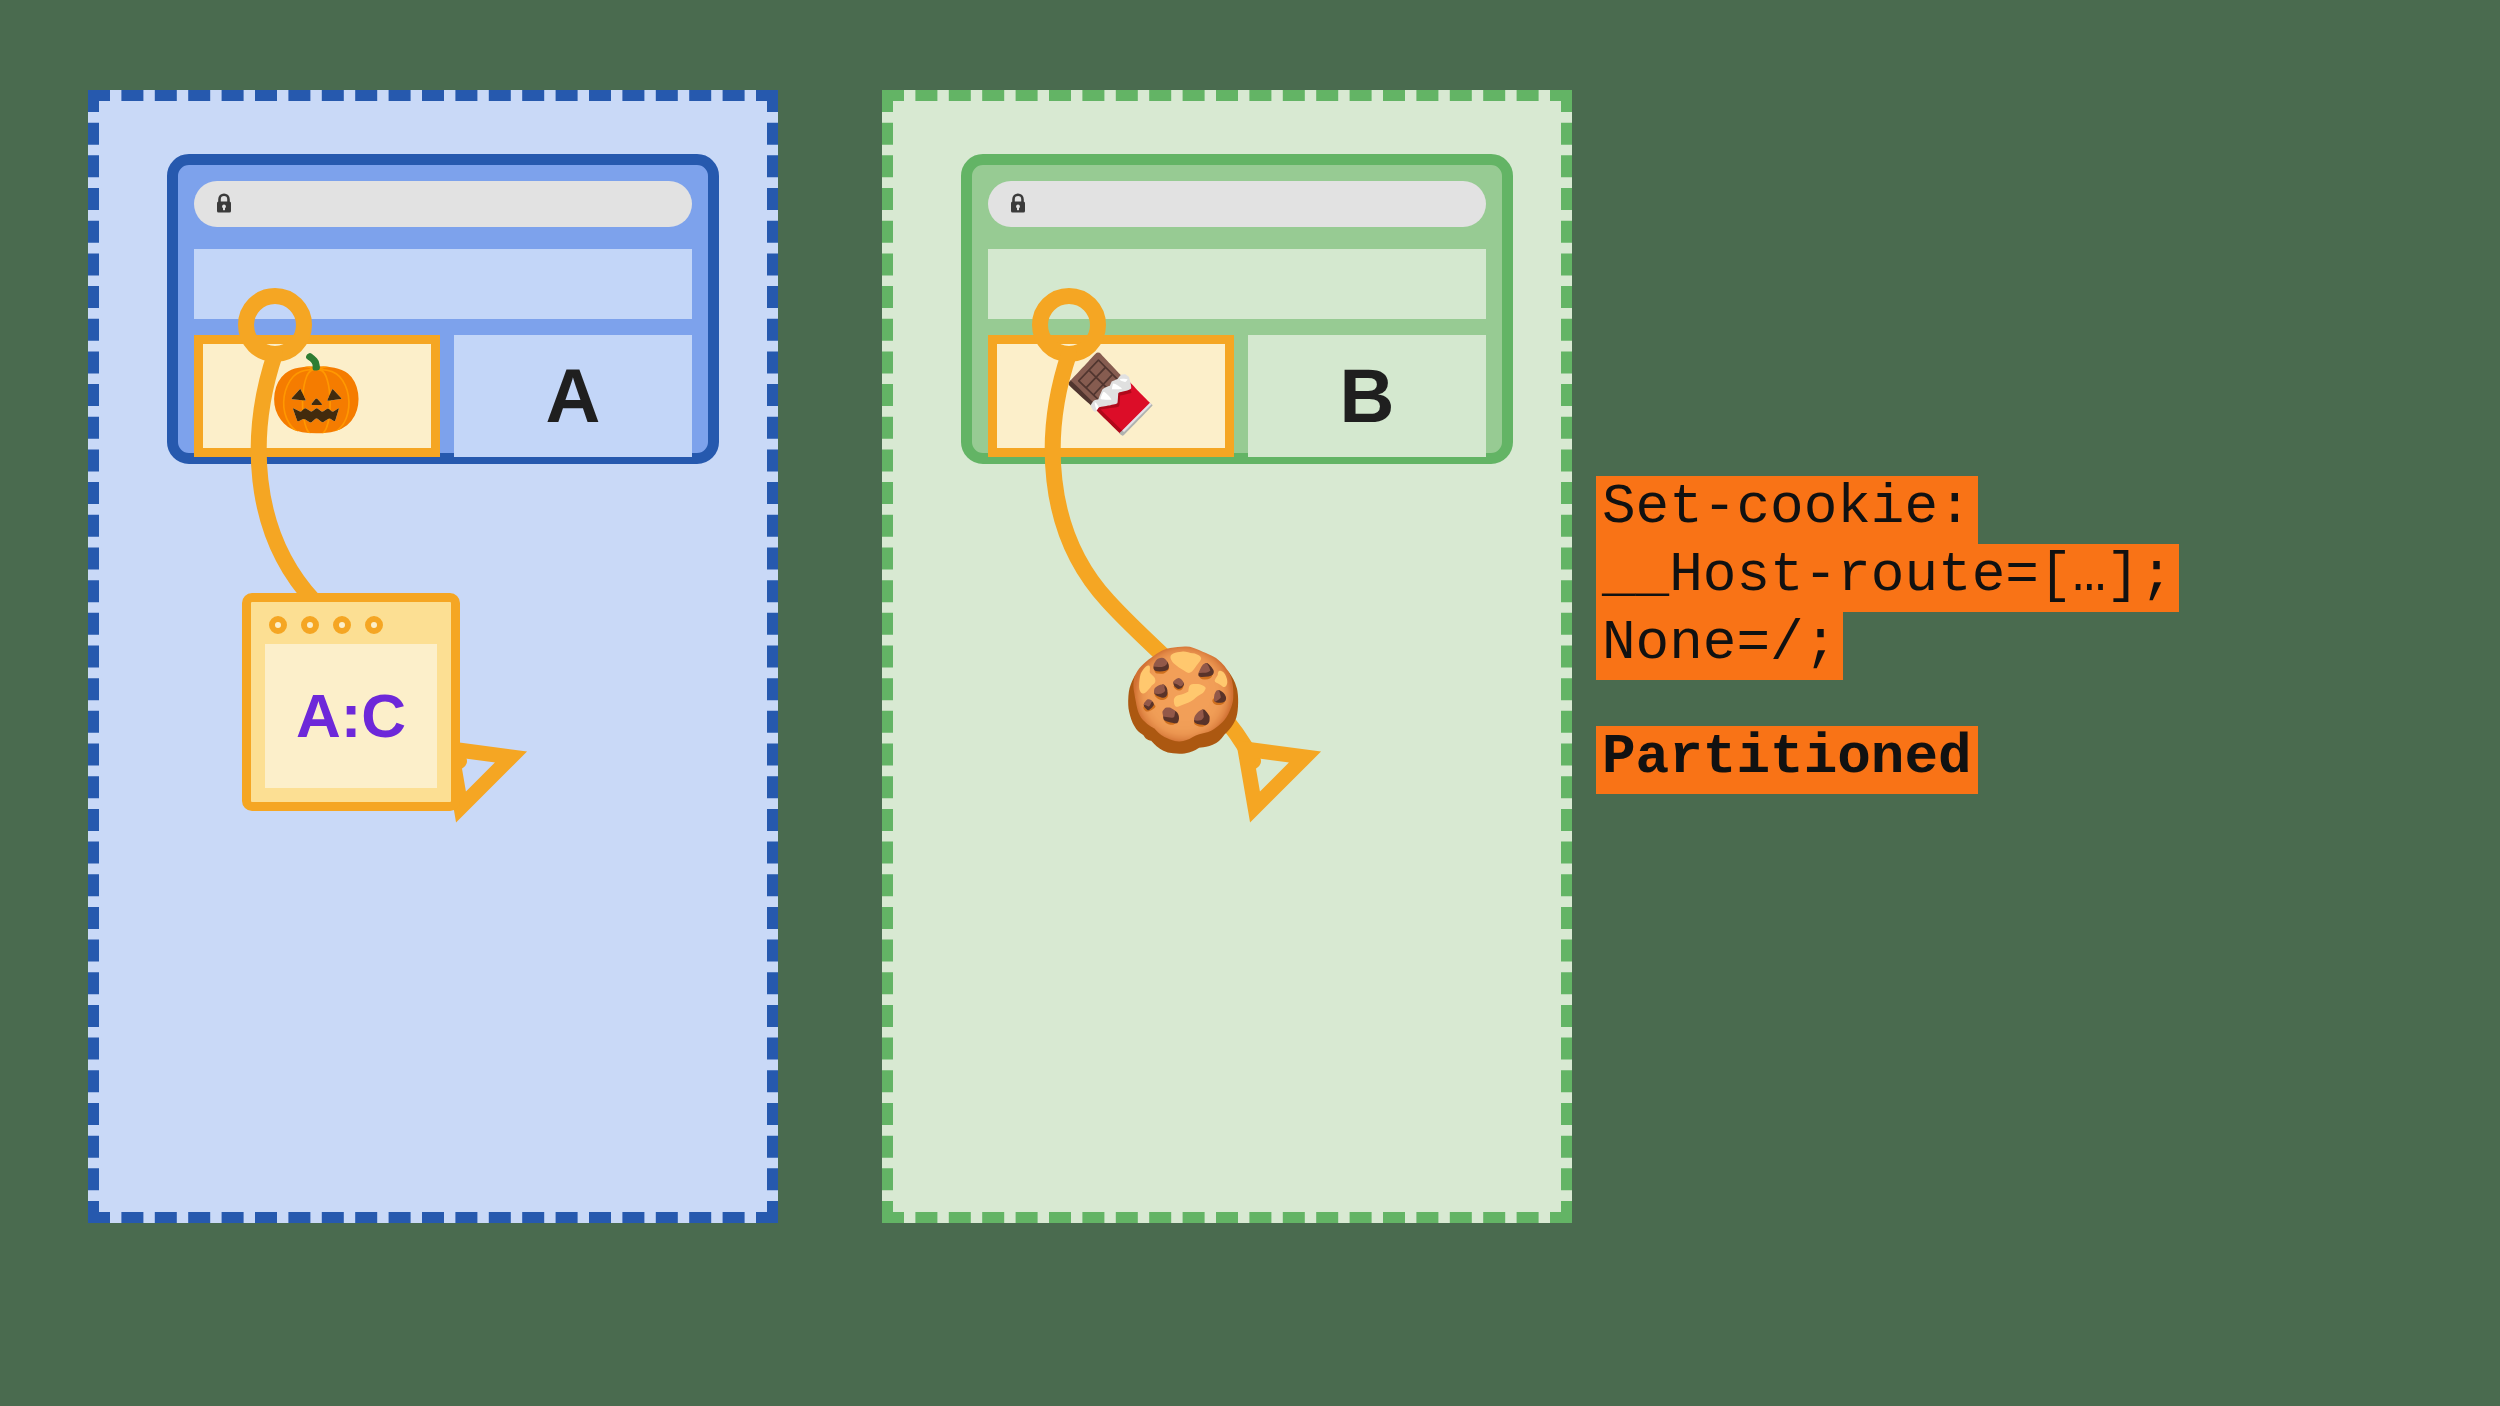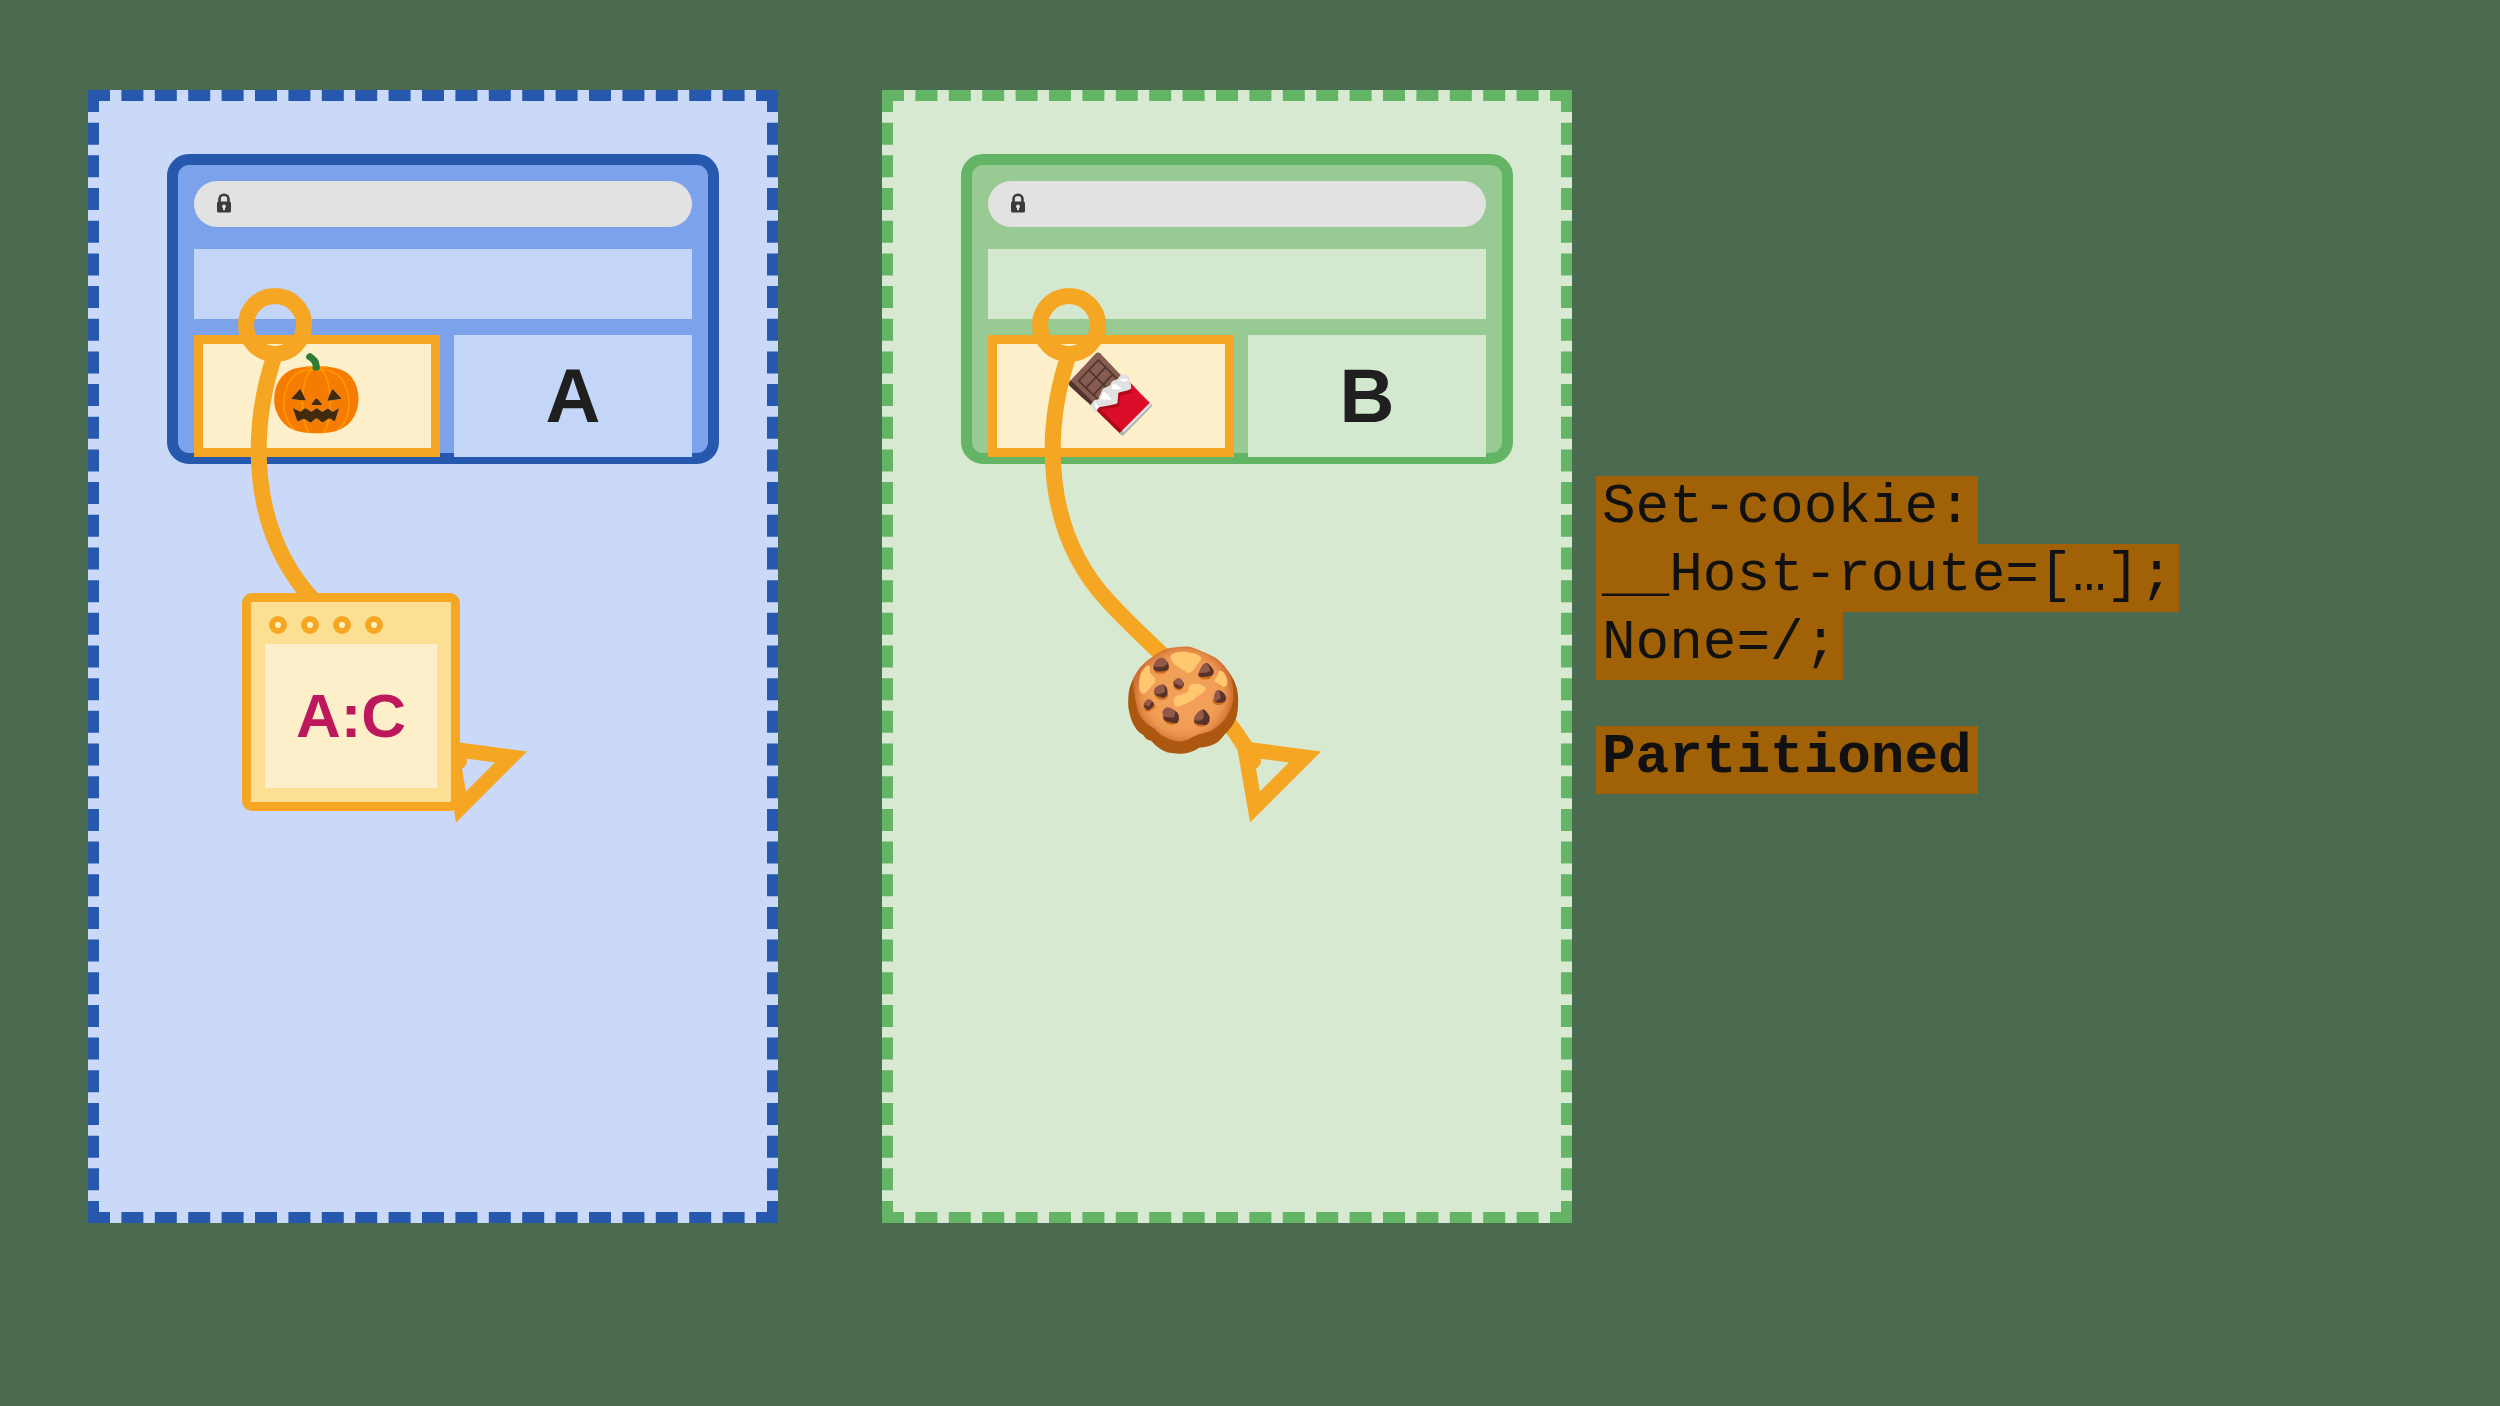--- a/index.html
+++ b/index.html
@@ -173,36 +173,36 @@
   .storage-screen {
     flex: 1;
     background: #fcefca;
     display: flex;
     align-items: center;
     justify-content: center;
   }
   .storage-label {
     font-size: 62px;
     font-weight: bold;
-    color: #be185d;
+    color: #6d28d9;
     line-height: 1;
     font-family: "Liberation Sans", sans-serif;
   }
 
   
   .code-block {
     position: absolute;
     left: 1596px;
     top: 476px;
     display: flex;
     flex-direction: column;
     align-items: flex-start;
   }
   .code-line {
-    background: #a16207;
+    background: #f97316;
     color: #111111;
     font-family: "Liberation Mono", monospace;
     font-size: 56px;
     line-height: 1.07;
     white-space: pre;
     padding: 2px 6px 6px 6px;
   }
   .code-line.bold { font-weight: bold; margin-top: 46px; }
 </style>
 </head>

